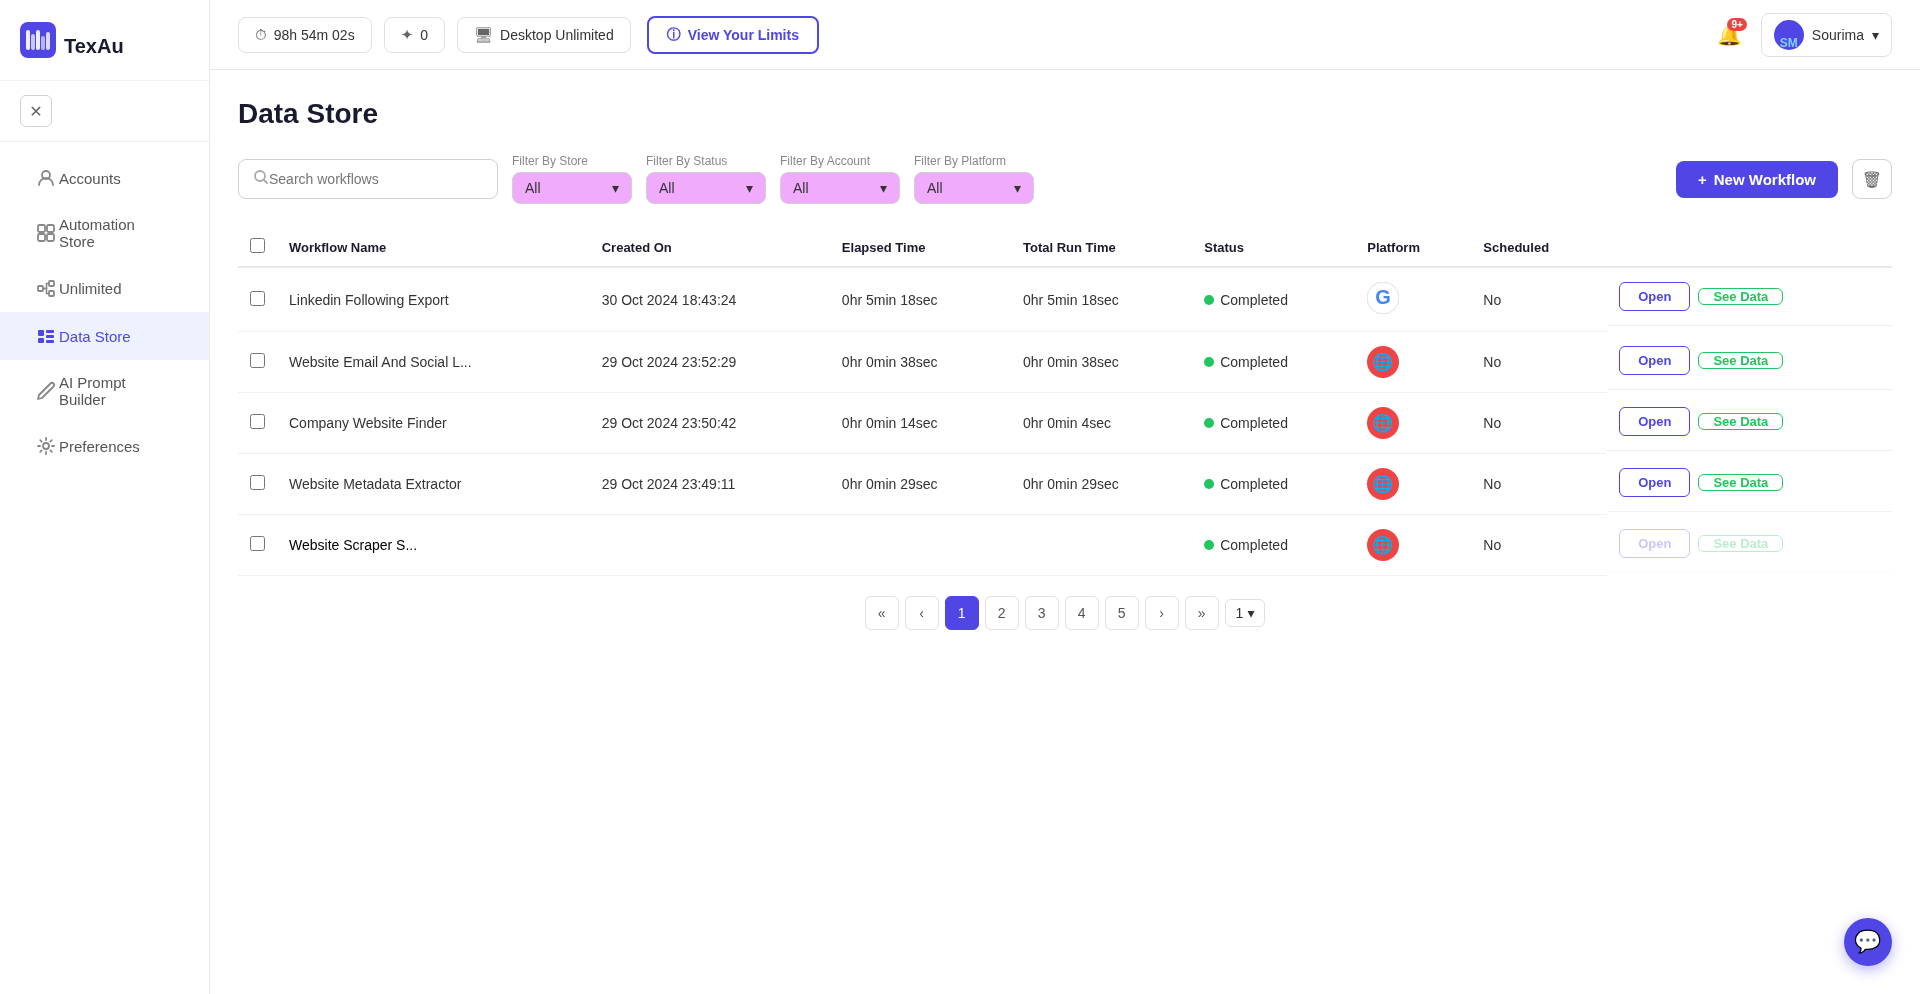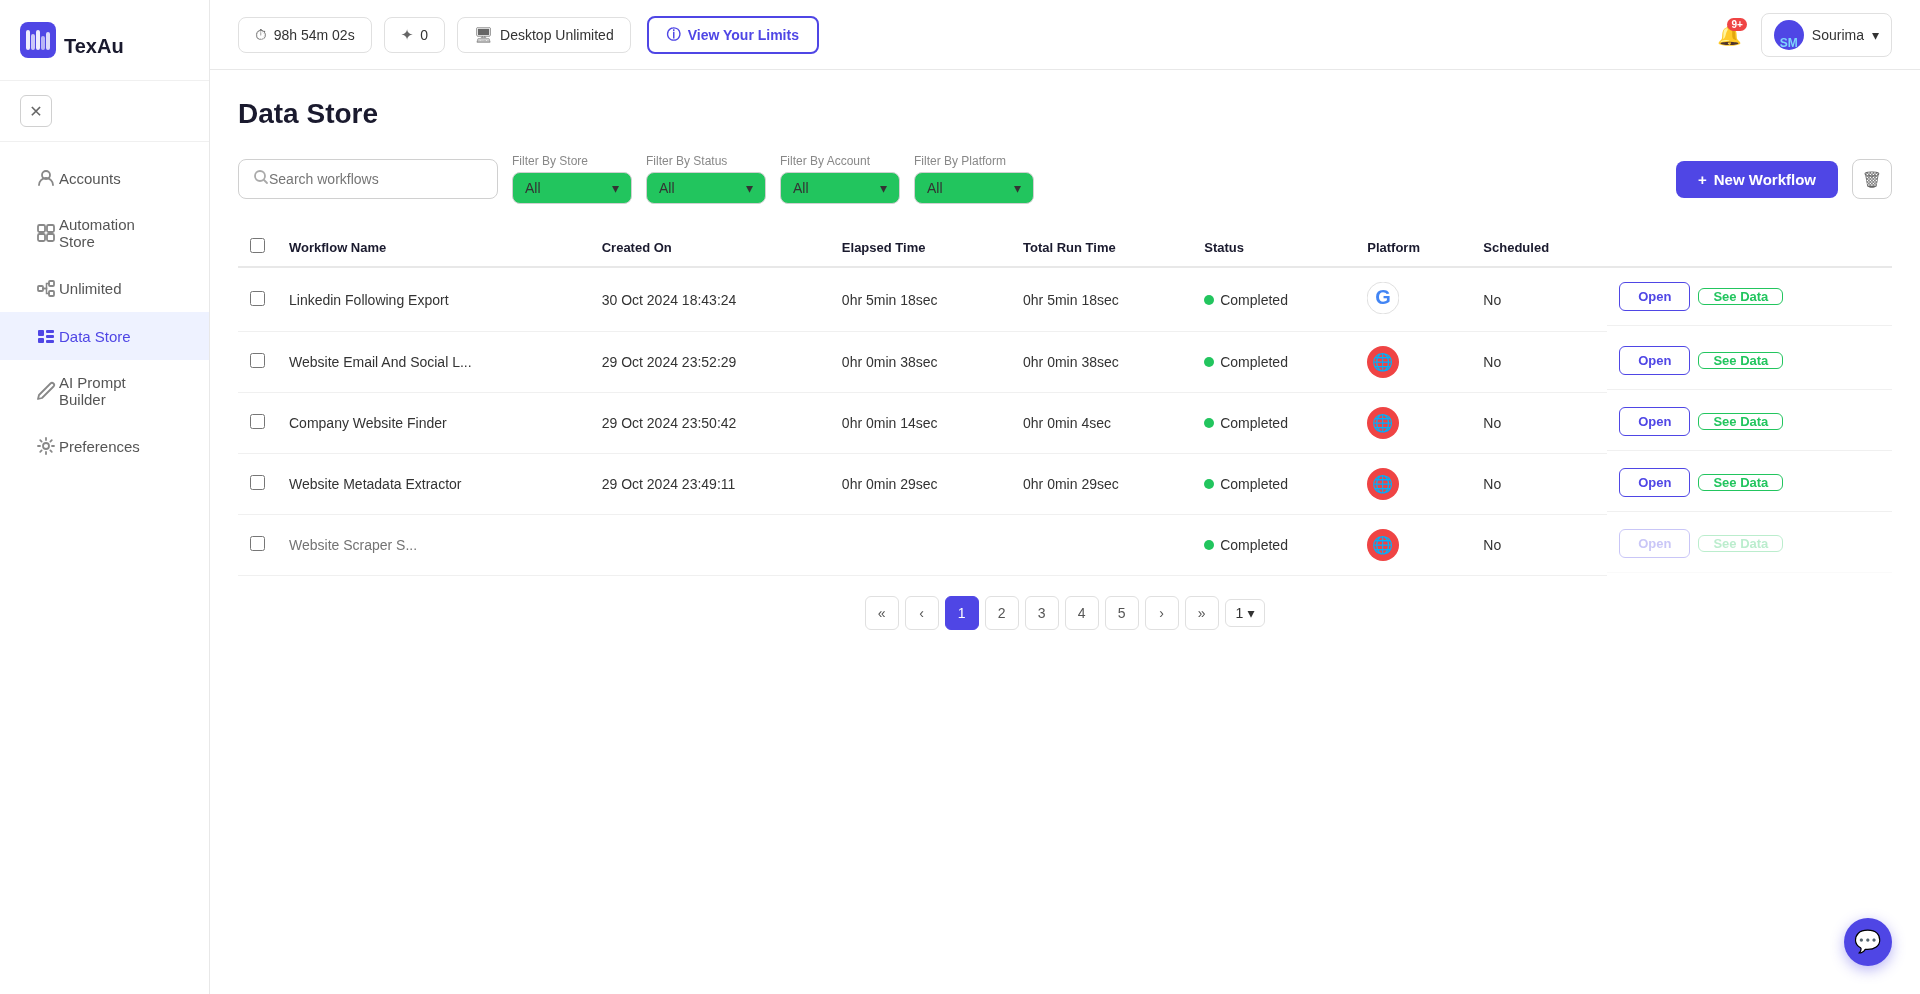--- a/index.html
+++ b/index.html
@@ -229,21 +229,21 @@
       color: #888;
       font-weight: 500;
     }
     .filter-select {
       display: flex;
       align-items: flex-end;
       gap: 16px;
       border: 1.5px solid #d0d0d0;
       border-radius: 8px;
       padding: 7px 12px;
-      background: #22c55e;
+      background: #f0abfc;
       font-size: 14px;
       color: #333;
       cursor: pointer;
       min-width: 120px;
     }
     .filter-select select {
       border: none;
       outline: none;
       background: transparent;
       font-size: 14px;
@@ -696,21 +696,21 @@
                 <div class="globe-icon">🌐</div>
               </td>
     <td>No</td>
     <td class="actions-cell">
         <button class="open-btn">Open</button>
         <button class="see-data-btn">See Data</button>
        </td>
   </tr>
             <tr style="position: relative;">
     <td class="td-checkbox"><input type="checkbox" style=""></td>
-    <td style="color:#737373;border-bottom:1px solid #f0f0f0;margin-top:36px;">Website Scraper S...</td>
+    <td style="color:#000000;border-bottom:1px solid #f0f0f0;margin-top:36px;">Website Scraper S...</td>
     <td></td>
     <td></td>
     <td></td>
     <td>
       <div class="status-cell">
         <span class="status-dot"></span>
         <span>Completed</span>
       </div>
     </td>
     <td>

